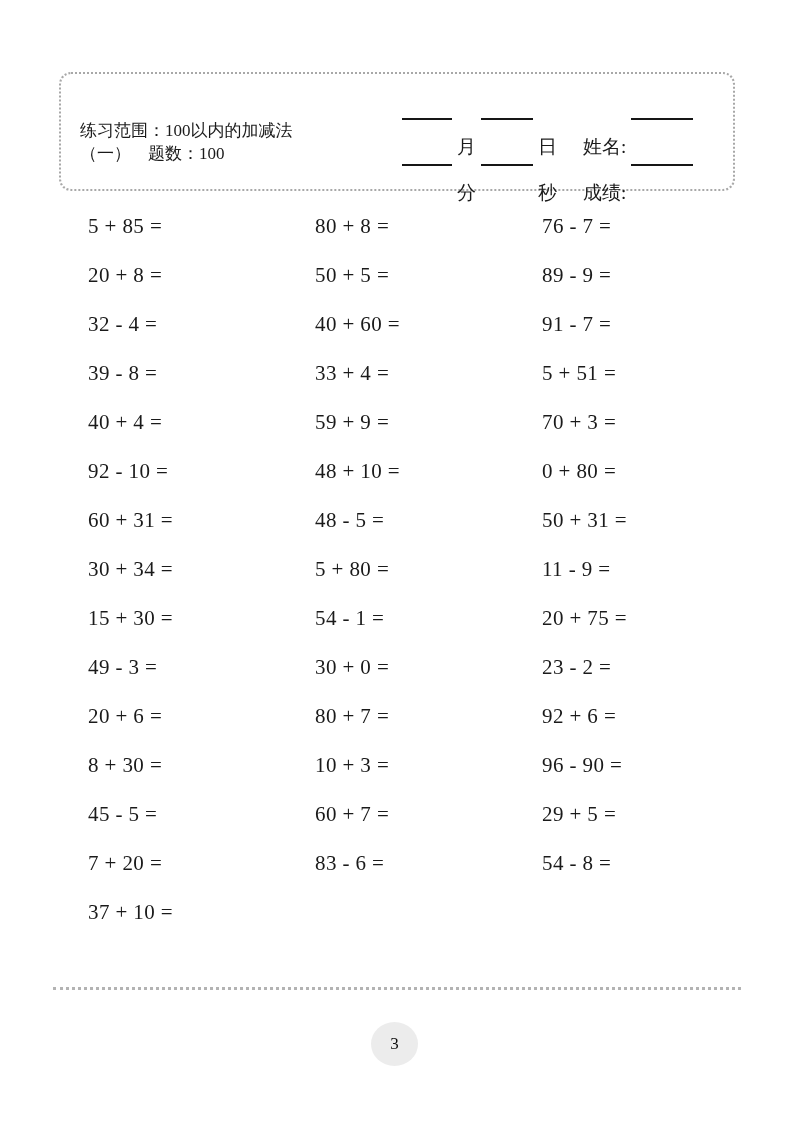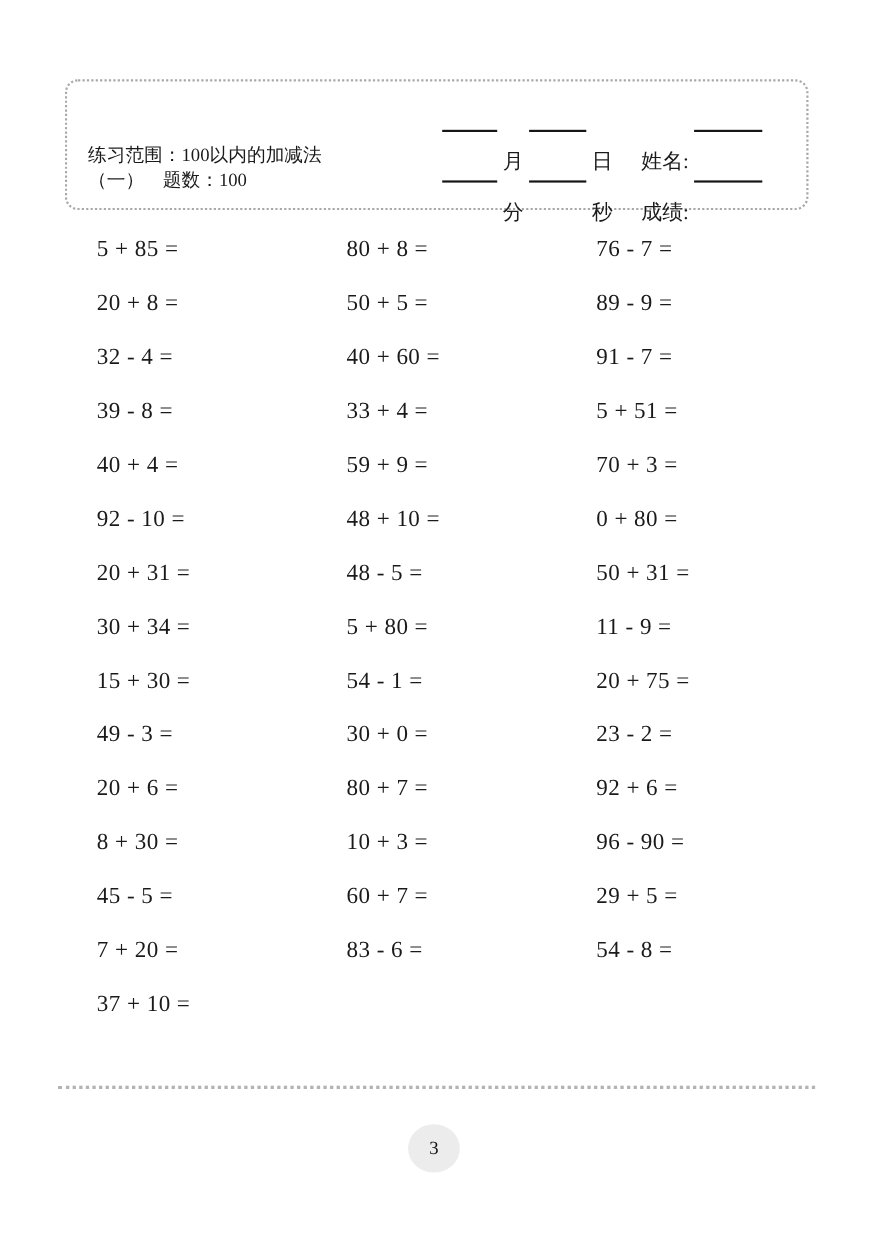--- a/index.html
+++ b/index.html
@@ -14,21 +14,21 @@
 
     
     .header-box {
       position: absolute; left: 59px; top: 72px;
       width: 676px; height: 119px;
       border: 2px dotted #a8a8a8;
       border-radius: 12px;
       box-sizing: border-box;
     }
     .scope {
-      position: absolute; left: 19px; top: 55px;
+      position: absolute; left: 19px; top: 45px;
       font-size: 17px; line-height: 23px;
       white-space: nowrap;
     }
     .fill-rows {
       position: absolute; left: 341px; top: 20px;
       font-size: 19px;
     }
     .fill-row {
       display: flex; align-items: baseline;
       height: 28px; margin-bottom: 18px;
@@ -116,21 +116,21 @@
   <div class="cell">91 - 7 =</div>
   <div class="cell">39 - 8 =</div>
   <div class="cell">33 + 4 =</div>
   <div class="cell">5 + 51 =</div>
   <div class="cell">40 + 4 =</div>
   <div class="cell">59 + 9 =</div>
   <div class="cell">70 + 3 =</div>
   <div class="cell">92 - 10 =</div>
   <div class="cell">48 + 10 =</div>
   <div class="cell">0 + 80 =</div>
-  <div class="cell">20 + 31 =</div>
+  <div class="cell">60 + 31 =</div>
   <div class="cell">48 - 5 =</div>
   <div class="cell">50 + 31 =</div>
   <div class="cell">30 + 34 =</div>
   <div class="cell">5 + 80 =</div>
   <div class="cell">11 - 9 =</div>
   <div class="cell">15 + 30 =</div>
   <div class="cell">54 - 1 =</div>
   <div class="cell">20 + 75 =</div>
   <div class="cell">49 - 3 =</div>
   <div class="cell">30 + 0 =</div>

